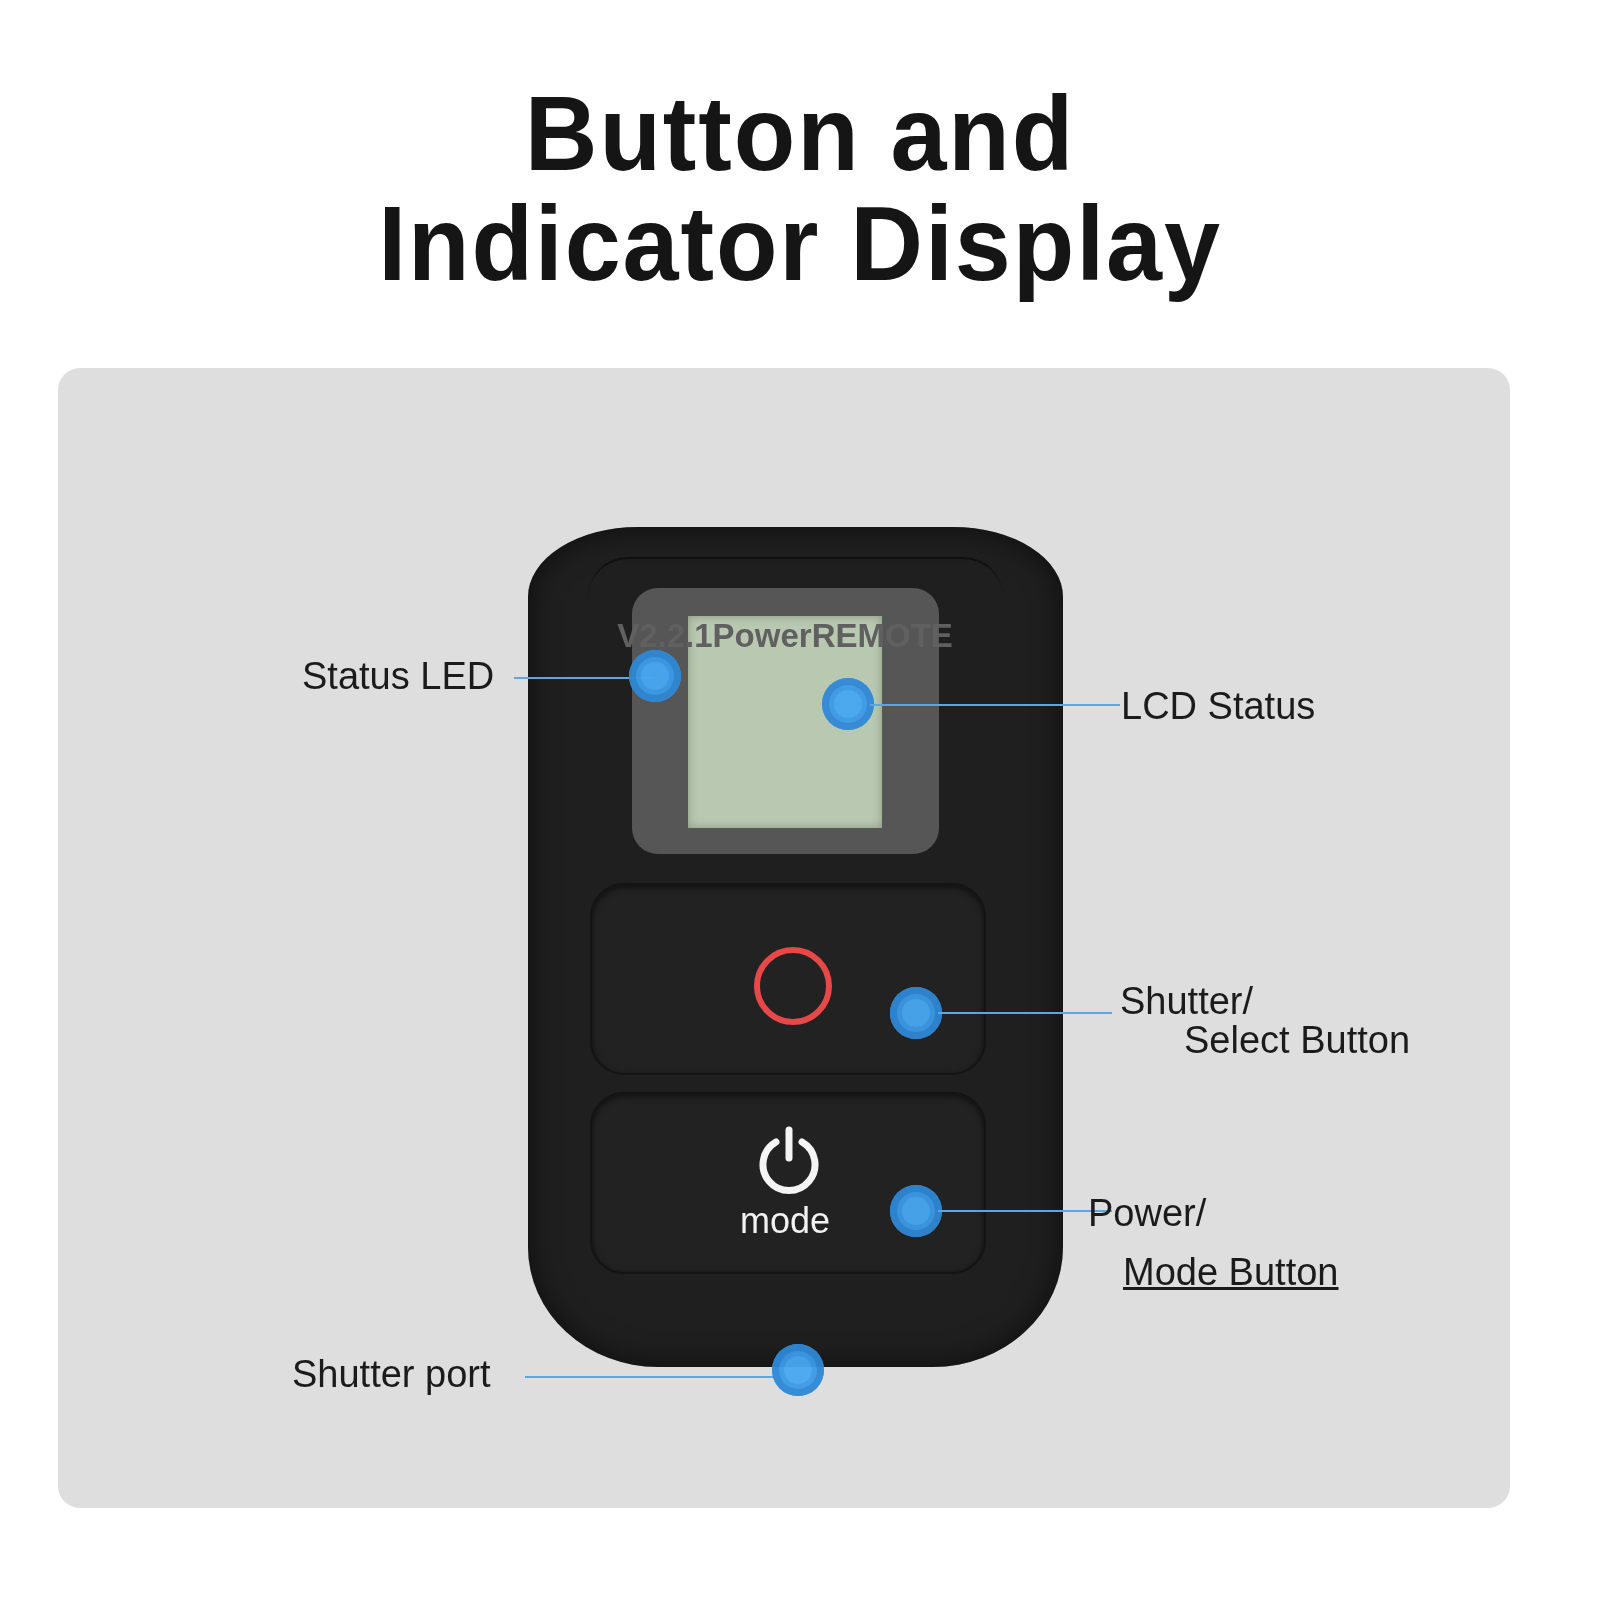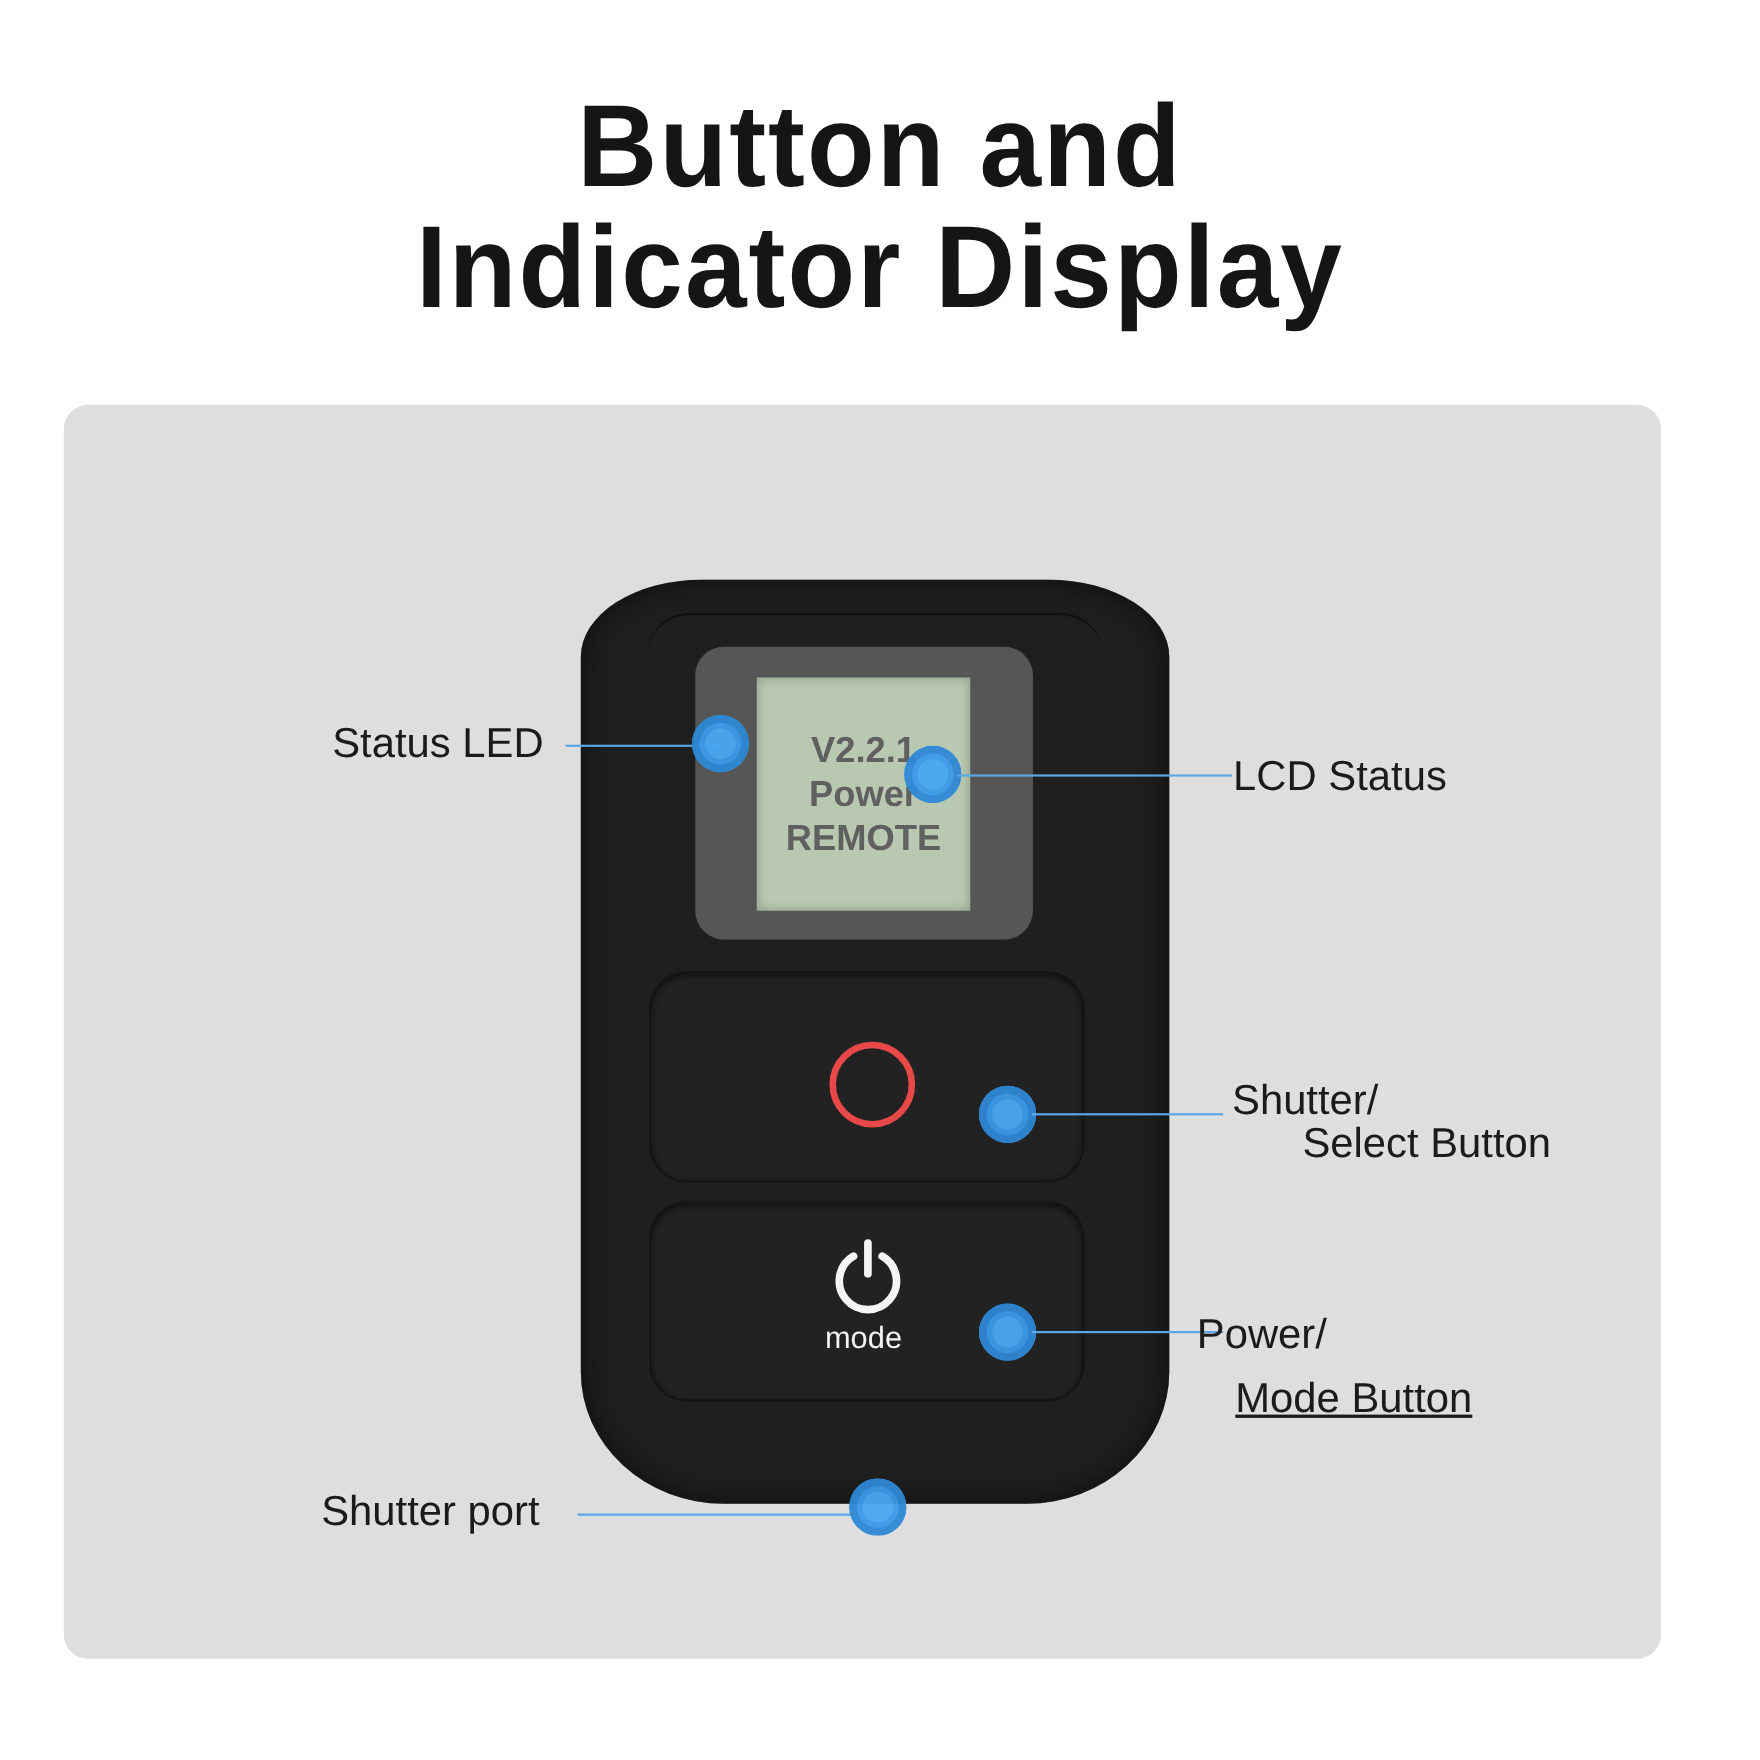--- a/index.html
+++ b/index.html
@@ -13,31 +13,31 @@
            background:#dedede; border-radius:22px; }
   .remote { position:absolute; left:528px; top:527px; width:535px; height:840px;
             background:#1f1f1f; border-radius:110px 110px 130px 130px / 70px 70px 120px 120px;
             box-shadow: inset 0 0 30px rgba(0,0,0,0.6); }
   .remote-ridge { position:absolute; left:60px; top:30px; width:415px; height:50px;
                   border-top:2px solid #101010; border-radius:40px 40px 0 0; }
   .lcd-bezel { position:absolute; left:104px; top:61px; width:307px; height:266px;
                background:#565656; border-radius:26px; }
   .lcd-screen { position:absolute; left:56px; top:28px; width:194px; height:212px;
                 background:#b9c8b0; box-shadow: inset 0 0 10px rgba(0,0,0,0.25);
-                display:flex; flex-direction:column; justify-content:center; }
+                display:flex; flex-direction:row; justify-content:center; }
   .lcd-line { font-weight:bold; color:#606060; font-size:33px; line-height:40px; text-align:center; }
   .btn { position:absolute; left:62px; width:392px; height:188px; background:#222;
          border-radius:34px; border:2px solid #141414; box-shadow: inset 0 2px 6px rgba(0,0,0,0.6); }
   .btn-shutter { top:356px; }
   .btn-power { top:565px; height:178px; }
   .shutter-ring { position:absolute; left:162px; top:62px; width:66px; height:66px;
                   border:6px solid #e84848; border-radius:50%; }
   .power-icon { position:absolute; left:162px; top:32px; width:70px; height:70px; }
   .mode-label { position:absolute; left:0; width:392px; top:106px; text-align:center;
-                color:#f2f2f2; font-size:28px; transform:translateX(-3px); }
+                color:#f2f2f2; font-size:36px; transform:translateX(-3px); }
   .dot { position:absolute; width:52px; height:52px; border-radius:50%;
          background:#3c9ae8; box-shadow: inset 0 0 0 7px #2f88d6; opacity:0.95; }
   .dot::after { content:""; position:absolute; left:12px; top:12px; width:28px; height:28px;
                 border-radius:50%; background:#48a8f2; }
   .line { position:absolute; height:2px; background:#5aa6e6; }
   .label { position:absolute; color:#1b1b1b; font-size:38px; line-height:60px; white-space:nowrap; }
 </style>
 </head>
 <body>
 

